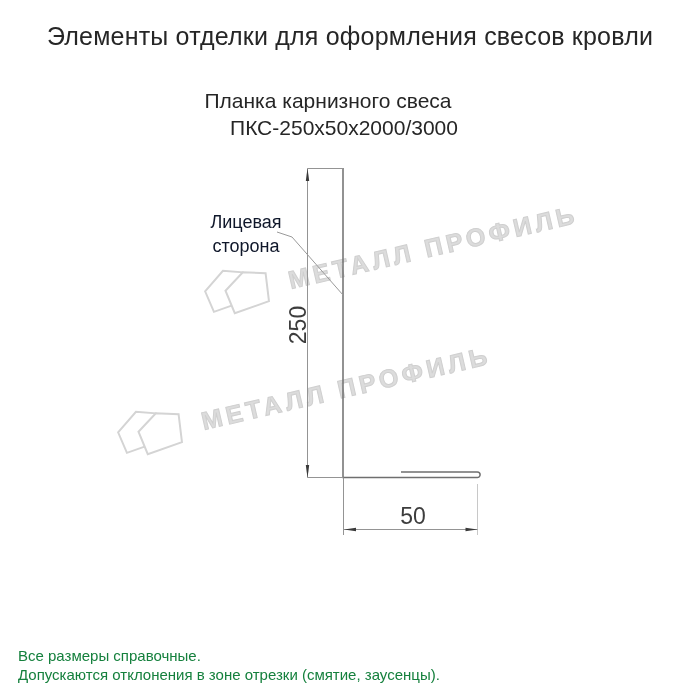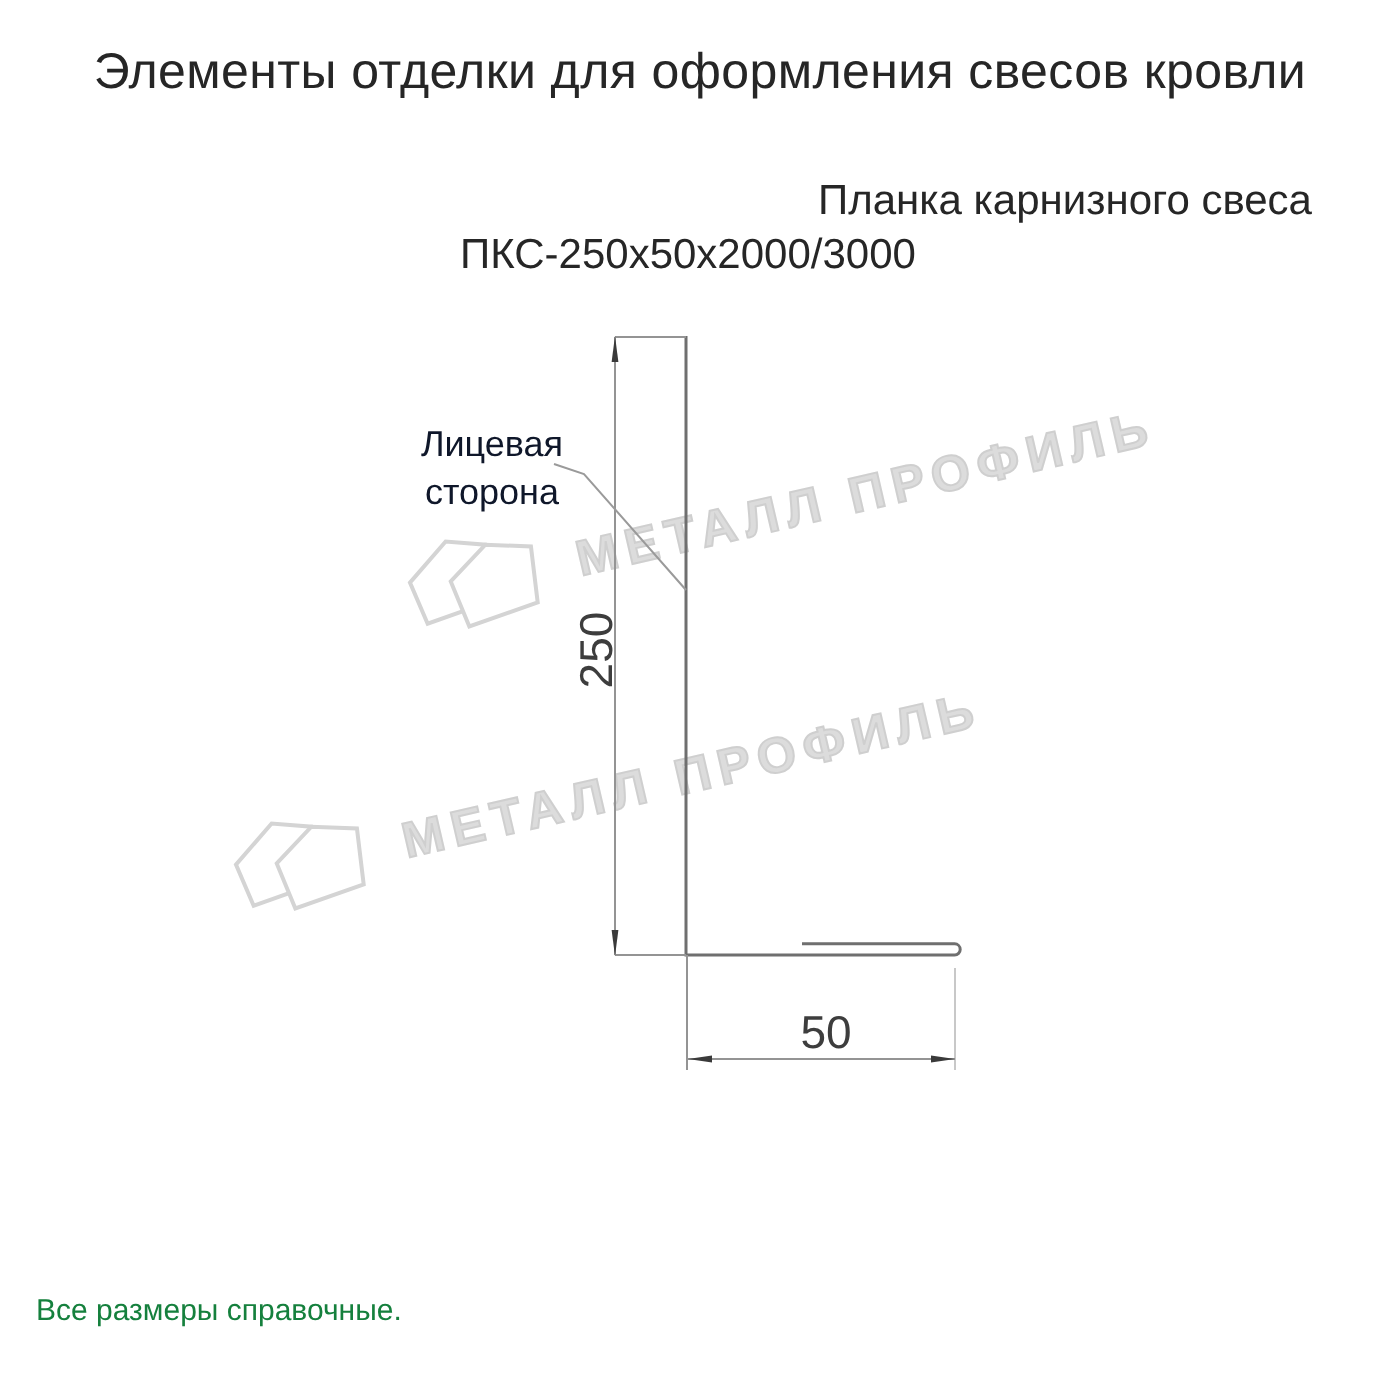--- a/index.html
+++ b/index.html
@@ -7,21 +7,21 @@
     position:relative;width:700px;height:700px;overflow:hidden;
     background:#fff;font-family:"Liberation Sans",sans-serif;
     color:var(--text-color,#262626);
     padding-left:12px;
   }
   .page-title{
     position:absolute;top:22px;left:0;width:700px;text-align:center;
     font-size:25px;font-weight:400;letter-spacing:.2px;
   }
   .subtitle{
-    position:absolute;top:89px;left:0;width:656px;text-align:right;
+    position:absolute;top:89px;left:0;width:656px;text-align:center;
     font-size:21px;font-weight:400;
   }
   .product-code{
     position:absolute;top:116px;left:0;width:688px;text-align:center;
     font-size:21px;font-weight:400;
   }
   .watermark{
     position:absolute;display:flex;align-items:center;gap:10px;
     transform-origin:left center;white-space:nowrap;
     color:var(--wm-color,#dcdcdc);font-weight:700;font-size:25px;
@@ -96,15 +96,16 @@
     <path class="leader-line" d="M277,232 L292,237 L343,295"></path>
 
     <text class="dim-text" transform="translate(306,325) rotate(-90)" text-anchor="middle">250</text>
     <text class="dim-text" x="413" y="524" text-anchor="middle">50</text>
   </svg>
 
   <div class="face-label">Лицевая сторона</div>
 
   <div class="footer">
     <div>Все размеры справочные.</div>
+    <div>Допускаются отклонения в зоне отрезки (смятие, заусенцы).</div>
   </div>
 
 </div>
 
 </body></html>

